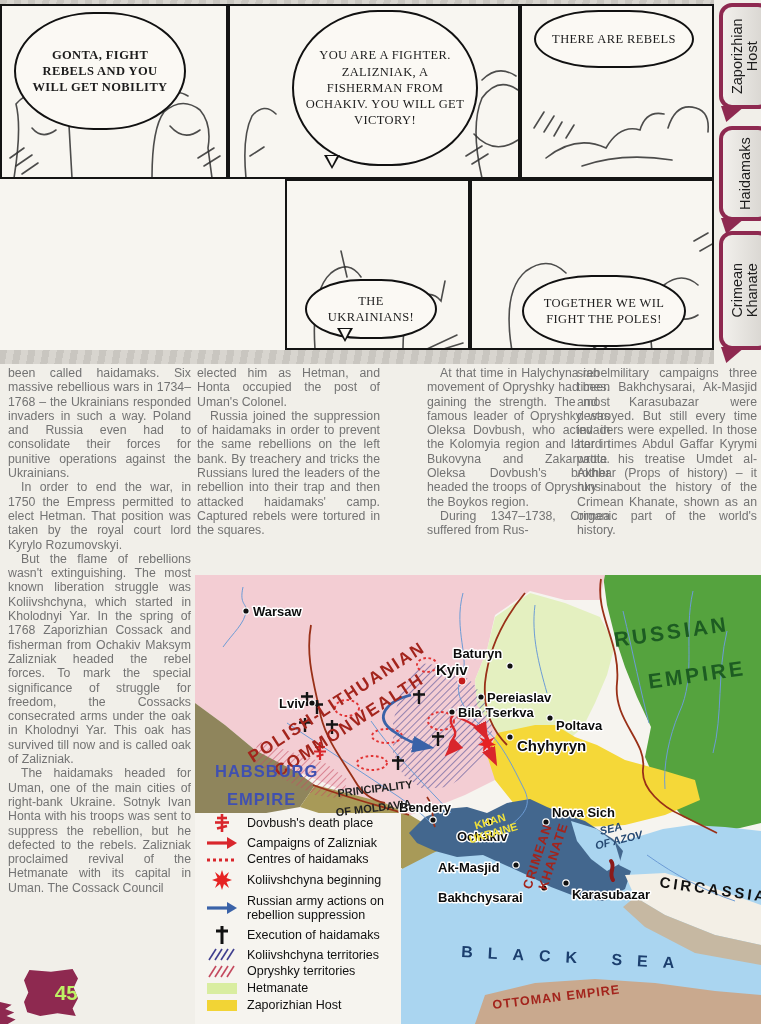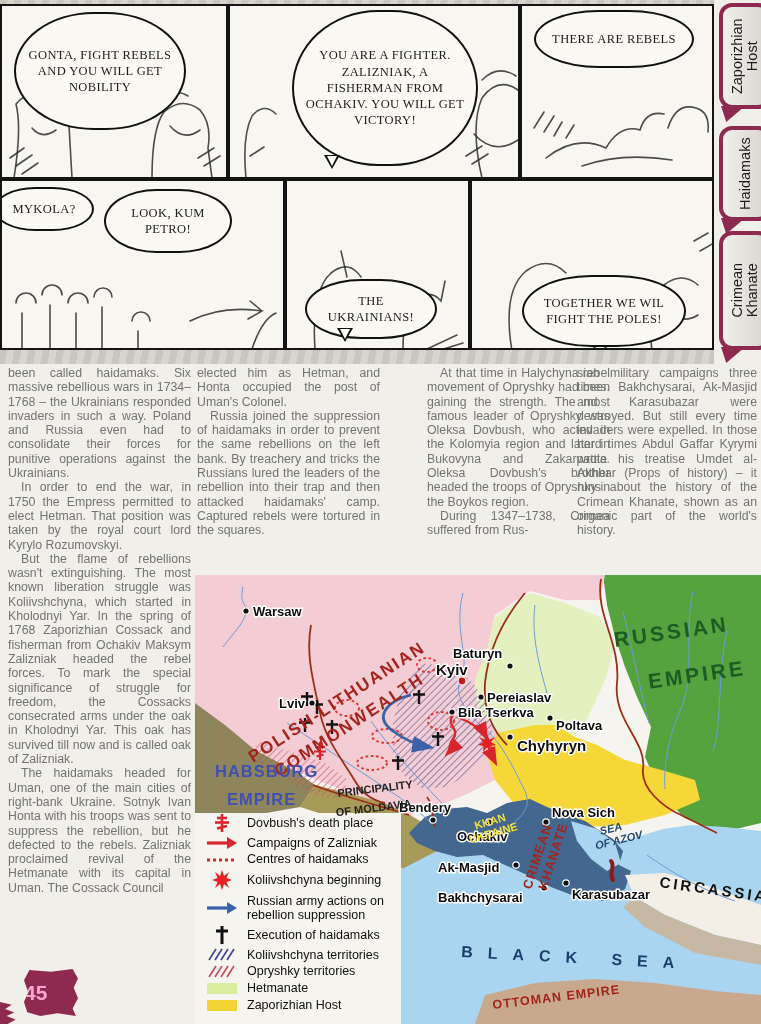--- a/index.html
+++ b/index.html
@@ -13,21 +13,21 @@
 
   
   .comic{position:absolute;left:0;top:4px;width:714px;height:348px;background:#f7f5f0;}
   .panel{position:absolute;background:#f8f6f1;border:2.5px solid #141414;box-sizing:border-box;overflow:hidden;}
   .panel svg.art{position:absolute;left:0;top:0;width:100%;height:100%;}
   .art path{stroke:#2e2e2e;fill:none;stroke-width:1.6;opacity:.85;stroke-linecap:round;}
   .bubble{position:absolute;background:#fbf9f4;border:2px solid #111;border-radius:50% / 54%;
     display:flex;align-items:center;justify-content:center;text-align:center;
     font-family:"Liberation Serif",serif;font-size:12.5px;letter-spacing:.4px;line-height:1.3;
     padding:10px;color:#1c1c1c;box-sizing:border-box;}
-  .p1{left:0;top:0;width:228px;height:175px;}
+  .p1{left:0;top:0;width:228px;height:175px;font-weight:bold;}
   .p2{left:228px;top:0;width:292px;height:175px;}
   .p3{left:520px;top:0;width:194px;height:175px;}
   .p4{left:0;top:175px;width:285px;height:171px;}
   .p5{left:285px;top:175px;width:185px;height:171px;}
   .p6{left:470px;top:175px;width:244px;height:171px;}
   .tail::before{content:'';position:absolute;bottom:-13px;left:30px;border:8px solid transparent;border-top:14px solid #111;}
   .tail::after{content:'';position:absolute;bottom:-7px;left:33px;border:5px solid transparent;border-top:10px solid #fbf9f4;}
 
   
   .tab{position:absolute;right:-10px;width:52px;border:4.5px solid #8e2950;border-radius:13px;
@@ -49,21 +49,21 @@
   .col p{margin:0;text-indent:13px;}
   .col p.first{text-indent:0;}
   .c1{left:8px;height:600px;}
   .c2{left:197px;height:216px;overflow:hidden;}
   .c3{left:387px;height:216px;overflow:hidden;margin-left:40px;}
   .c4{left:577px;width:180px;height:216px;overflow:hidden;}
 
   
   .pagenum{position:absolute;left:24px;top:969px;width:54px;height:47px;background:#8e2950;
     clip-path:polygon(10% 2%,50% 6%,90% 0,100% 20%,92% 40%,100% 62%,90% 84%,96% 100%,62% 94%,30% 100%,6% 92%,0 70%,8% 50%,0 24%);
-    display:flex;align-items:center;justify-content:flex-start;color:#f9a8d4;font-size:21px;font-weight:bold;}
+    display:flex;align-items:center;justify-content:flex-end;color:#bef264;font-size:21px;font-weight:bold;}
   .corner{position:absolute;left:0;bottom:0;width:26px;height:22px;background:#8e2950;
     clip-path:polygon(0 0,45% 12%,20% 32%,55% 48%,25% 64%,60% 80%,30% 100%,0 100%);}
 
   
   .mapblock{position:absolute;left:195px;top:575px;width:566px;height:449px;}
   .mapblock svg{display:block;}
   .city{font-family:"Liberation Sans",sans-serif;font-weight:bold;font-size:13px;fill:#0d0d0d;
     paint-order:stroke;stroke:#fff;stroke-width:2.8px;stroke-linejoin:round;}
   .big{font-size:15px;}
   .rlabel{font-family:"Liberation Sans",sans-serif;font-weight:bold;paint-order:stroke;stroke:#ffffffaa;stroke-width:0;}
@@ -107,31 +107,20 @@
       <svg class="art">
         <path d="M252,172 Q240,120 252,92 Q268,70 288,84"></path>
         <path d="M244,128 q20,22 44,6"></path>
         <path d="M252,74 q16,-16 34,-4"></path>
         <path d="M16,172 Q12,130 22,110 Q34,96 46,108"></path>
         <path d="M236,150 l16,-10 M242,158 l16,-10 M20,150 l14,-9"></path>
       </svg>
       <div class="bubble tail" style="left:62px;top:4px;width:186px;height:156px;">YOU ARE A FIGHTER. ZALIZNIAK, A FISHERMAN FROM OCHAKIV. YOU WILL GET VICTORY!</div>
     </div>
 
-    <div class="panel p4">
-      <svg class="art">
-        <path d="M14,122 a10,10 0 0 1 20,0 M40,114 a10,10 0 0 1 20,0 M66,122 a10,10 0 0 1 20,0 M92,116 a9,9 0 0 1 18,0"></path>
-        <path d="M20,132 v36 M48,124 v46 M74,132 v38 M100,126 v44"></path>
-        <path d="M188,140 q32,-16 72,-10 l-14,8 m14,-8 l-12,-10"></path>
-        <path d="M250,168 q10,-30 24,-36"></path>
-        <path d="M130,140 a9,9 0 0 1 18,0 M136,150 v18"></path>
-      </svg>
-      <div class="bubble" style="left:-8px;top:6px;width:100px;height:44px;border-radius:46%/56%;">MYKOLA?</div>
-      <div class="bubble" style="left:102px;top:8px;width:128px;height:64px;border-radius:46%/56%;">LOOK, KUM PETRO!</div>
-    </div>
 
     <div class="panel p5">
       <svg class="art">
         <path d="M28,168 q-4,-58 16,-76 q18,-14 30,4"></path>
         <path d="M60,96 l-6,-26"></path>
         <path d="M116,168 q0,-38 14,-50 q14,-10 24,2 l4,-20"></path>
         <path d="M140,168 l30,-14 m-20,16 l26,-8"></path>
         <path d="M36,120 q8,8 18,2"></path>
       </svg>
       <div class="bubble tail" style="left:18px;top:98px;width:132px;height:60px;border-radius:44%/52%;">THE UKRAINIANS!</div>

